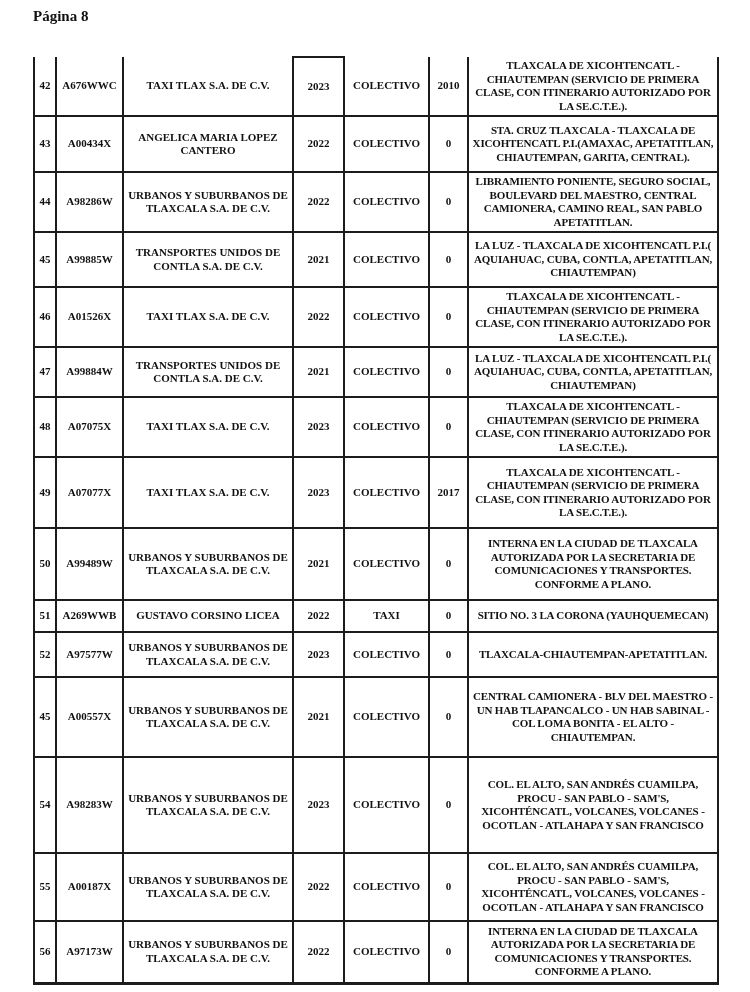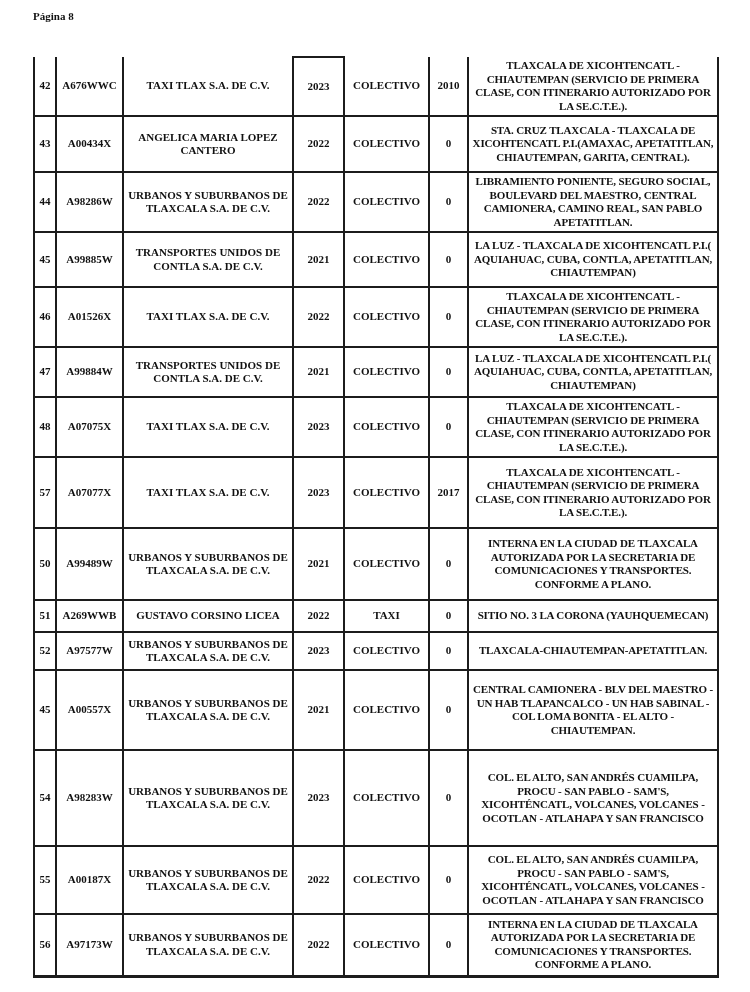--- a/index.html
+++ b/index.html
@@ -14,21 +14,21 @@
   .page { position: absolute; top: 0; left: 0; width: 750px; height: 992px; overflow: hidden; }
 
   
   .page-header {
     position: absolute;
     left: 33px; right: 32px; top: 5px;
     display: flex;
     justify-content: space-between;
     align-items: baseline;
     font-weight: bold;
-    font-size: 11px;
+    font-size: 15px;
     line-height: 22px;
     white-space: nowrap;
     flex-direction: column;
   }
 
   
   table.concessions {
     position: absolute;
     left: 33px; top: 56px;
     width: 684px;
@@ -143,21 +143,21 @@
         <tr style="height: 60px;">
           <td class="cell-no">48</td>
           <td class="cell-code">A07075X</td>
           <td class="cell-holder">TAXI TLAX S.A. DE C.V.</td>
           <td class="cell-year">2023</td>
           <td class="cell-service">COLECTIVO</td>
           <td class="cell-qty">0</td>
           <td class="cell-route">TLAXCALA DE XICOHTENCATL - CHIAUTEMPAN (SERVICIO DE PRIMERA CLASE, CON ITINERARIO AUTORIZADO POR LA SE.C.T.E.).</td>
         </tr>
         <tr style="height: 71px;">
-          <td class="cell-no">57</td>
+          <td class="cell-no">49</td>
           <td class="cell-code">A07077X</td>
           <td class="cell-holder">TAXI TLAX S.A. DE C.V.</td>
           <td class="cell-year">2023</td>
           <td class="cell-service">COLECTIVO</td>
           <td class="cell-qty">2017</td>
           <td class="cell-route">TLAXCALA DE XICOHTENCATL - CHIAUTEMPAN (SERVICIO DE PRIMERA CLASE, CON ITINERARIO AUTORIZADO POR LA SE.C.T.E.).</td>
         </tr>
         <tr style="height: 72px;">
           <td class="cell-no">50</td>
           <td class="cell-code">A99489W</td>
@@ -169,21 +169,21 @@
         </tr>
         <tr style="height: 32px;">
           <td class="cell-no">51</td>
           <td class="cell-code">A269WWB</td>
           <td class="cell-holder">GUSTAVO CORSINO LICEA</td>
           <td class="cell-year">2022</td>
           <td class="cell-service">TAXI</td>
           <td class="cell-qty">0</td>
           <td class="cell-route">SITIO NO. 3 LA CORONA (YAUHQUEMECAN)</td>
         </tr>
-        <tr style="height: 38px;">
+        <tr style="height: 45px;">
           <td class="cell-no">52</td>
           <td class="cell-code">A97577W</td>
           <td class="cell-holder">URBANOS Y SUBURBANOS DE TLAXCALA S.A. DE C.V.</td>
           <td class="cell-year">2023</td>
           <td class="cell-service">COLECTIVO</td>
           <td class="cell-qty">0</td>
           <td class="cell-route">TLAXCALA-CHIAUTEMPAN-APETATITLAN.</td>
         </tr>
         <tr style="height: 80px;">
           <td class="cell-no">45</td>

